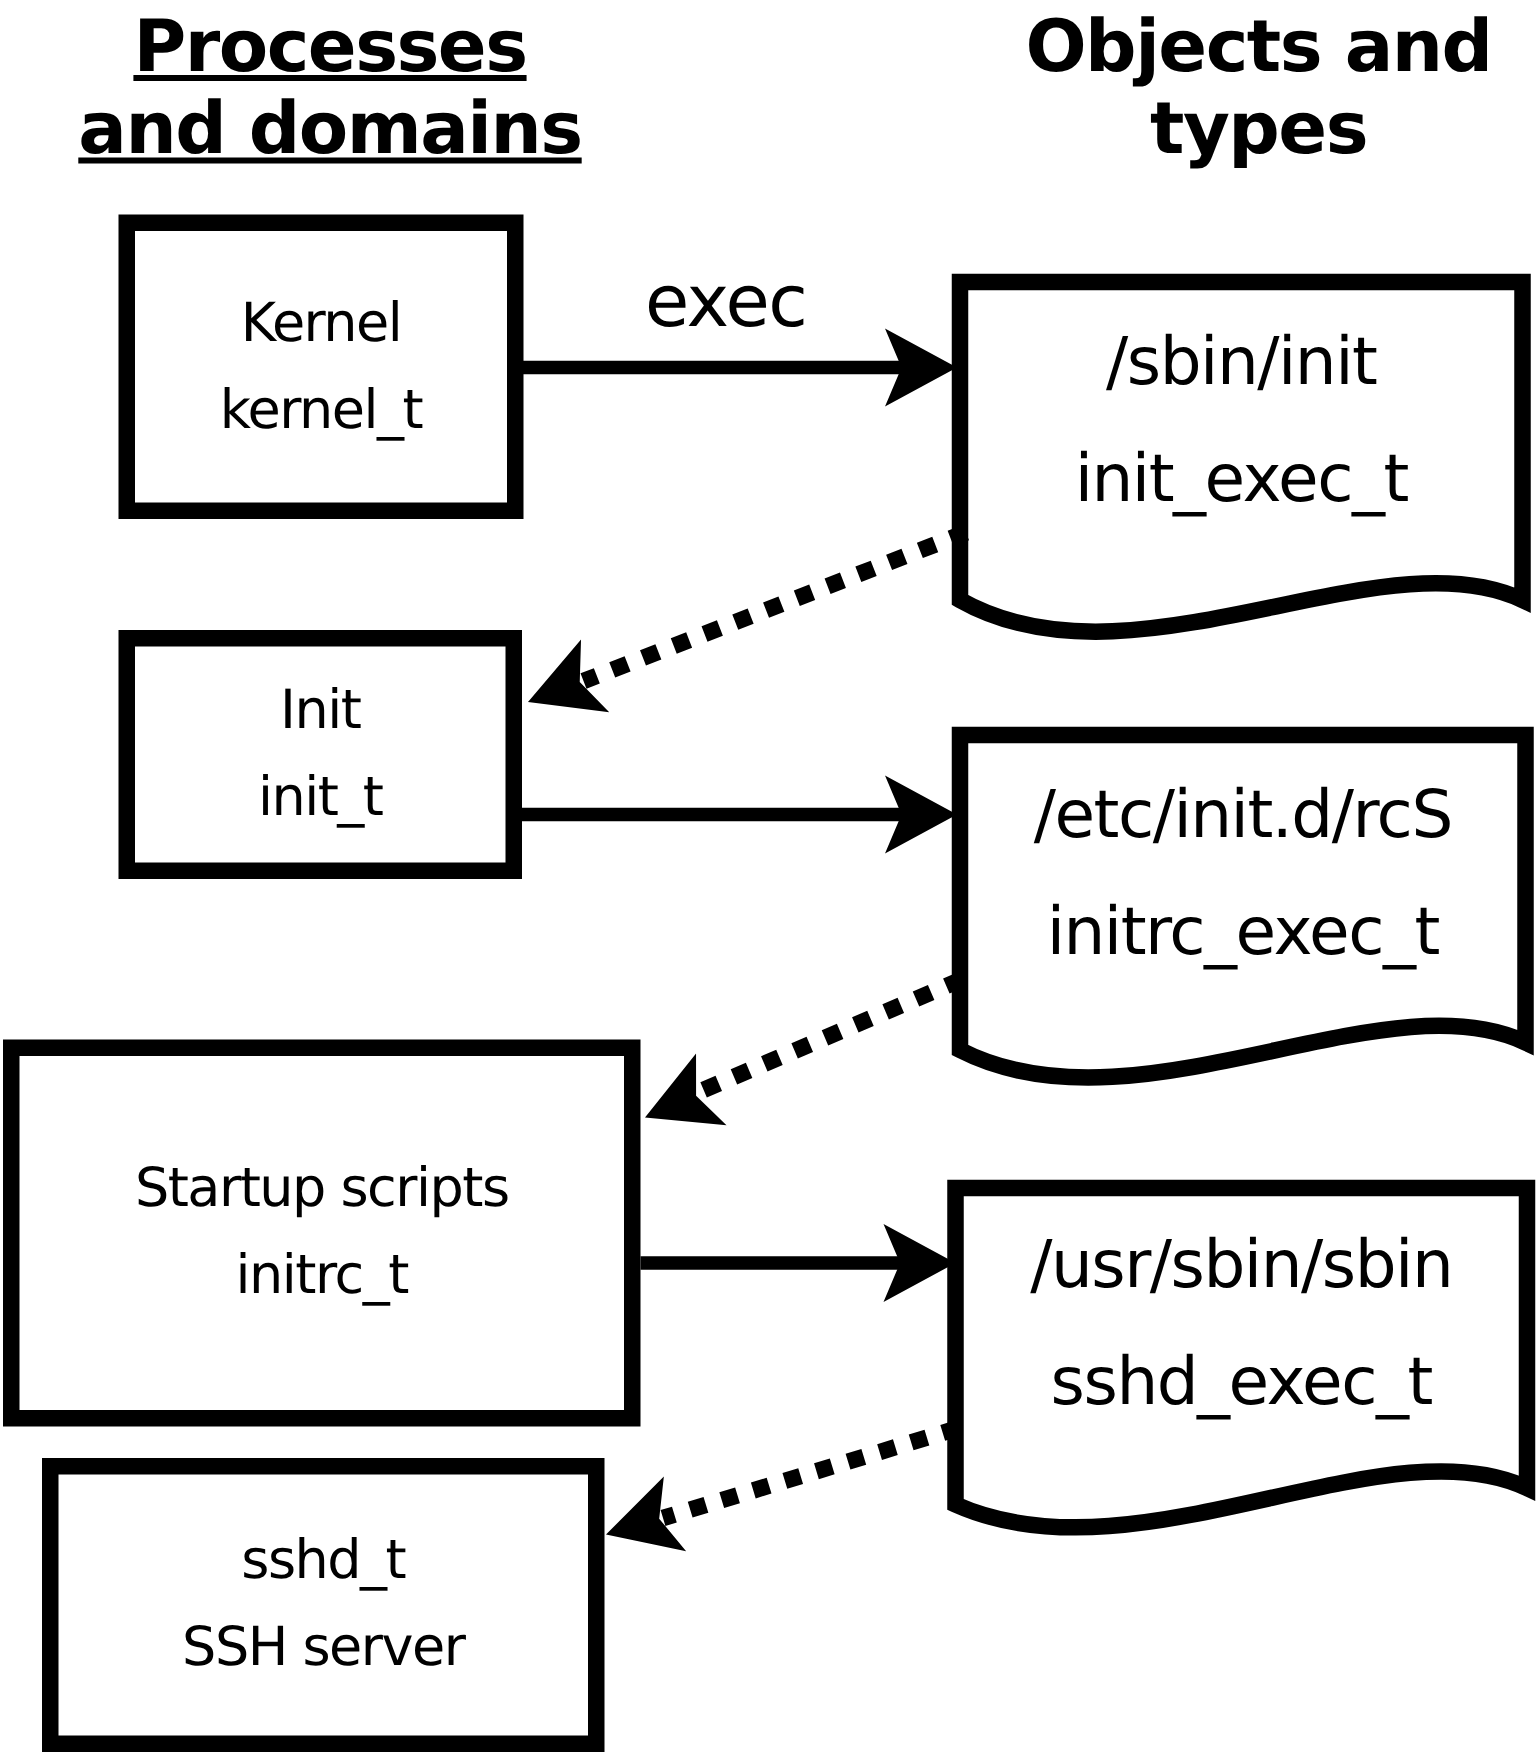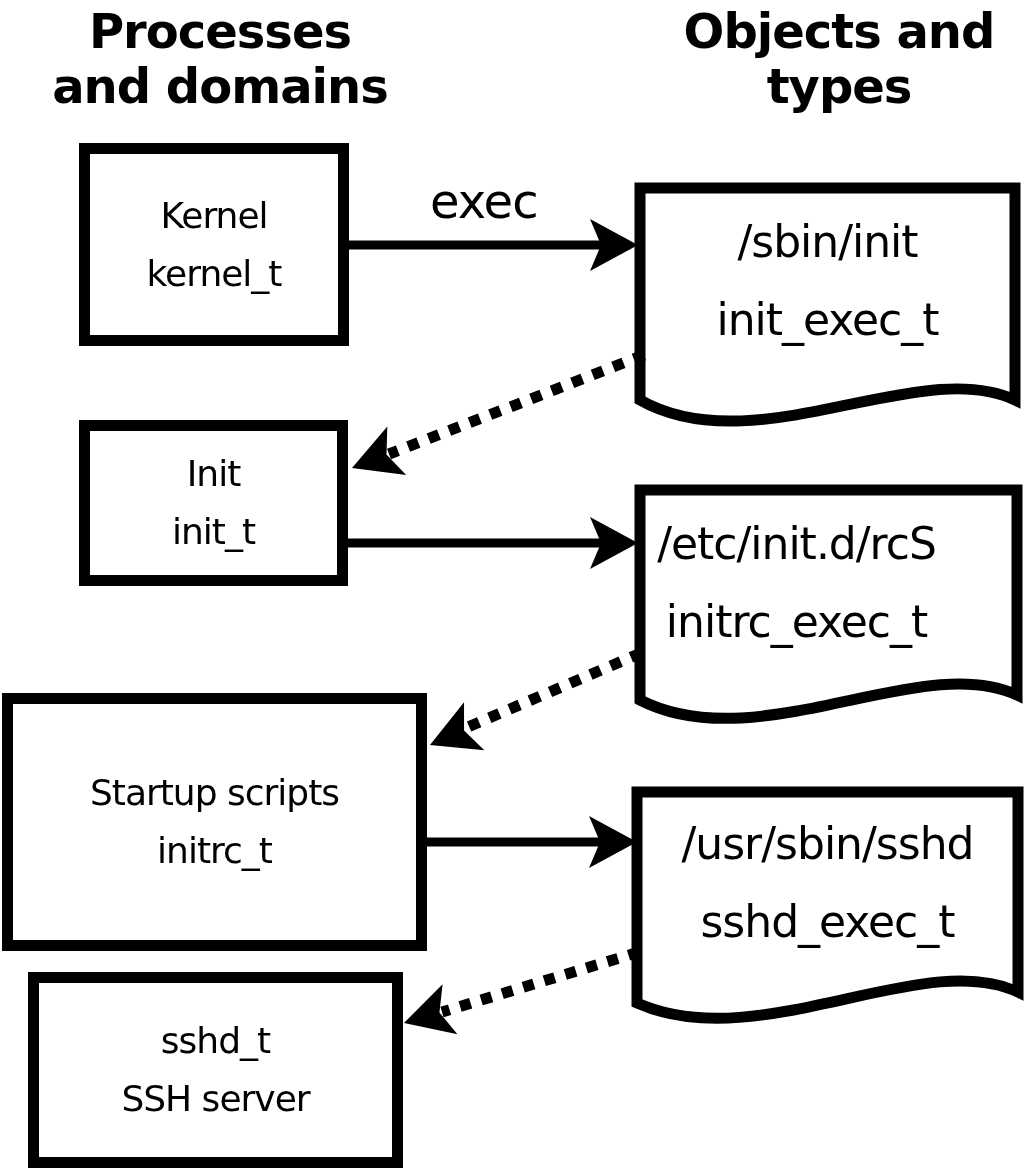--- a/index.html
+++ b/index.html
@@ -69,21 +69,21 @@
     z-index: 2;
     left: 0;
     top: 0;
   }
 </style>
 </head>
 <body>
 
 <div class="stage">
 
-  <div class="hdr" style="left:10px; top:4px; width:420px;">
+  <div class="hdr" style="left:10px; top:4px; width:420px;text-decoration:underline;">
     <div>Processes</div>
     <div>and domains</div>
   </div>
   <div class="hdr" style="left:655px; top:4px; width:368px;">
     <div>Objects and</div>
     <div>types</div>
   </div>
 
   <div class="pbox" style="left:79px; top:143px; width:270px; height:203px;">
     <div>Kernel</div>
@@ -134,22 +134,22 @@
       <polygon points="0,0 -48,-26 -37,0 -48,26" transform="translate(404,1023) rotate(163.4)" fill="#000000"></polygon>
     </g>
   </svg>
 
   <div class="edge-label" style="left:430px; top:176px; width:140px;">exec</div>
 
   <div class="doctext" style="left:640px; top:200px; width:375px; height:160px;">
     <div>/sbin/init</div>
     <div>init_exec_t</div>
   </div>
-  <div class="doctext" style="left:608px; top:502px; width:377px; height:160px;">
+  <div class="doctext" style="left:640px; top:502px; width:377px; height:160px;">
     <div>/etc/init.d/rcS</div>
     <div>initrc_exec_t</div>
   </div>
   <div class="doctext" style="left:637px; top:802px; width:381px; height:160px;">
-    <div>/usr/sbin/sshd</div>
+    <div>/usr/sbin/sbin</div>
     <div>sshd_exec_t</div>
   </div>
 
 </div>
 
 </body></html>

